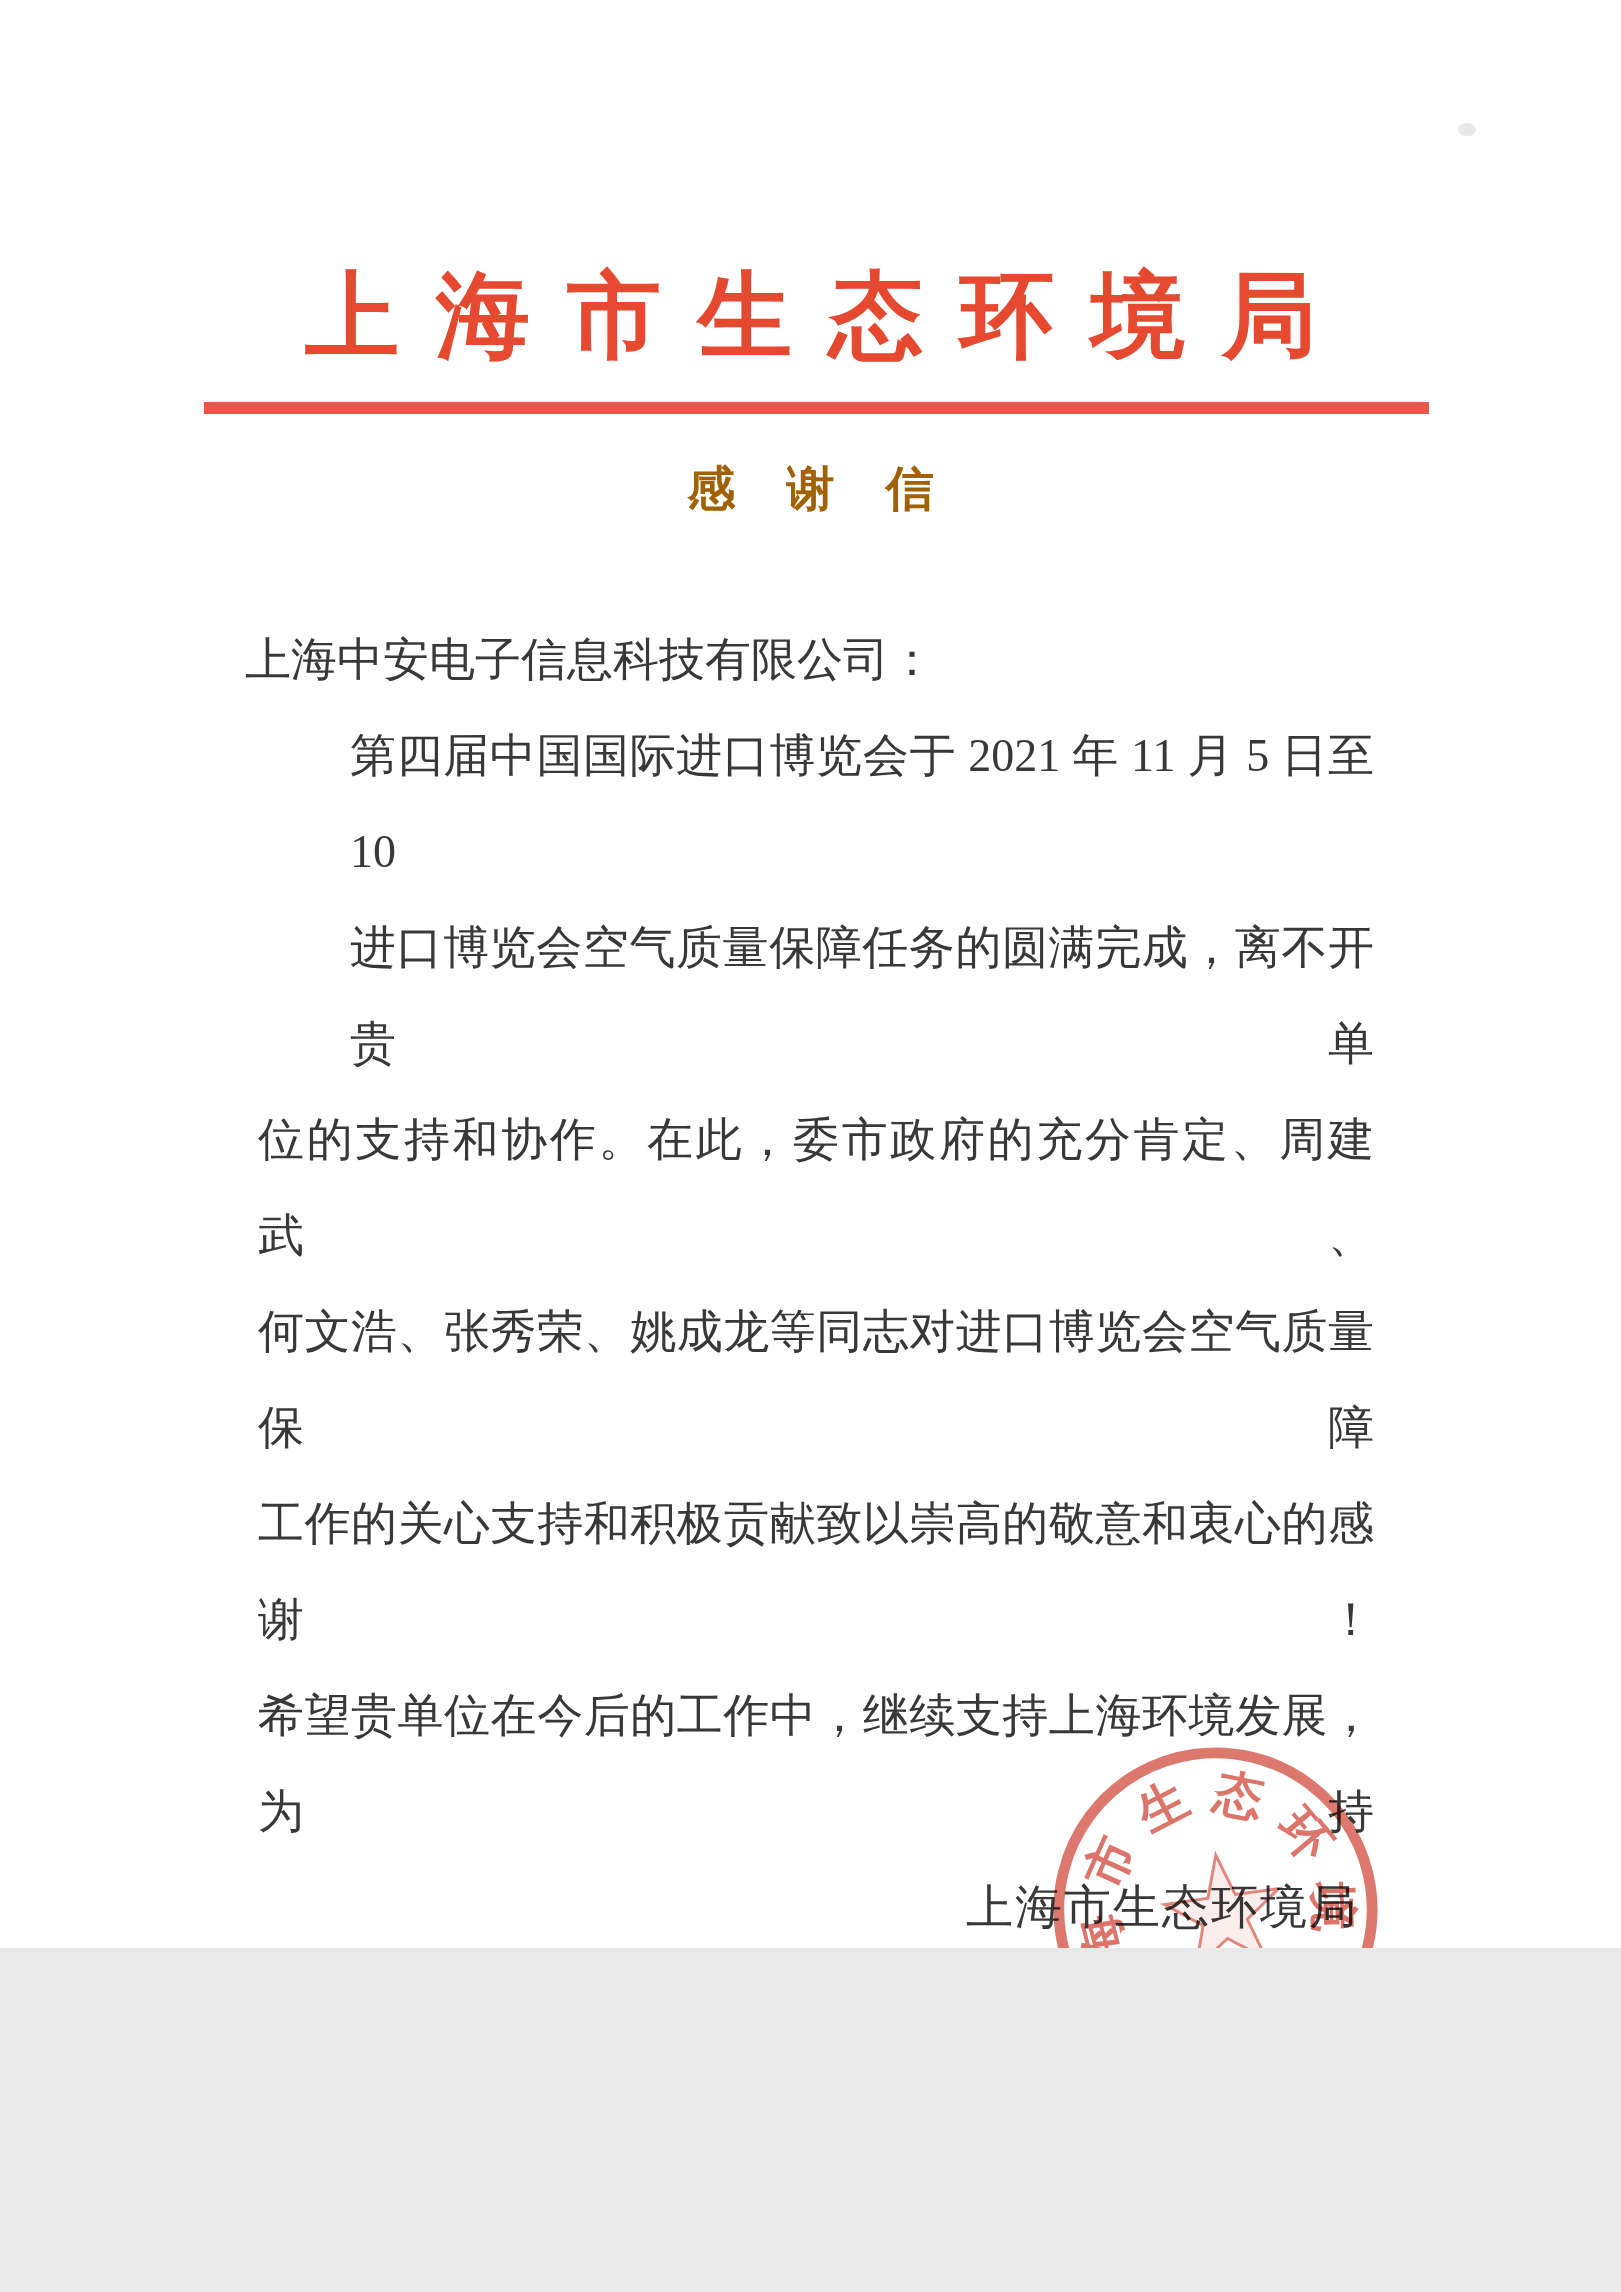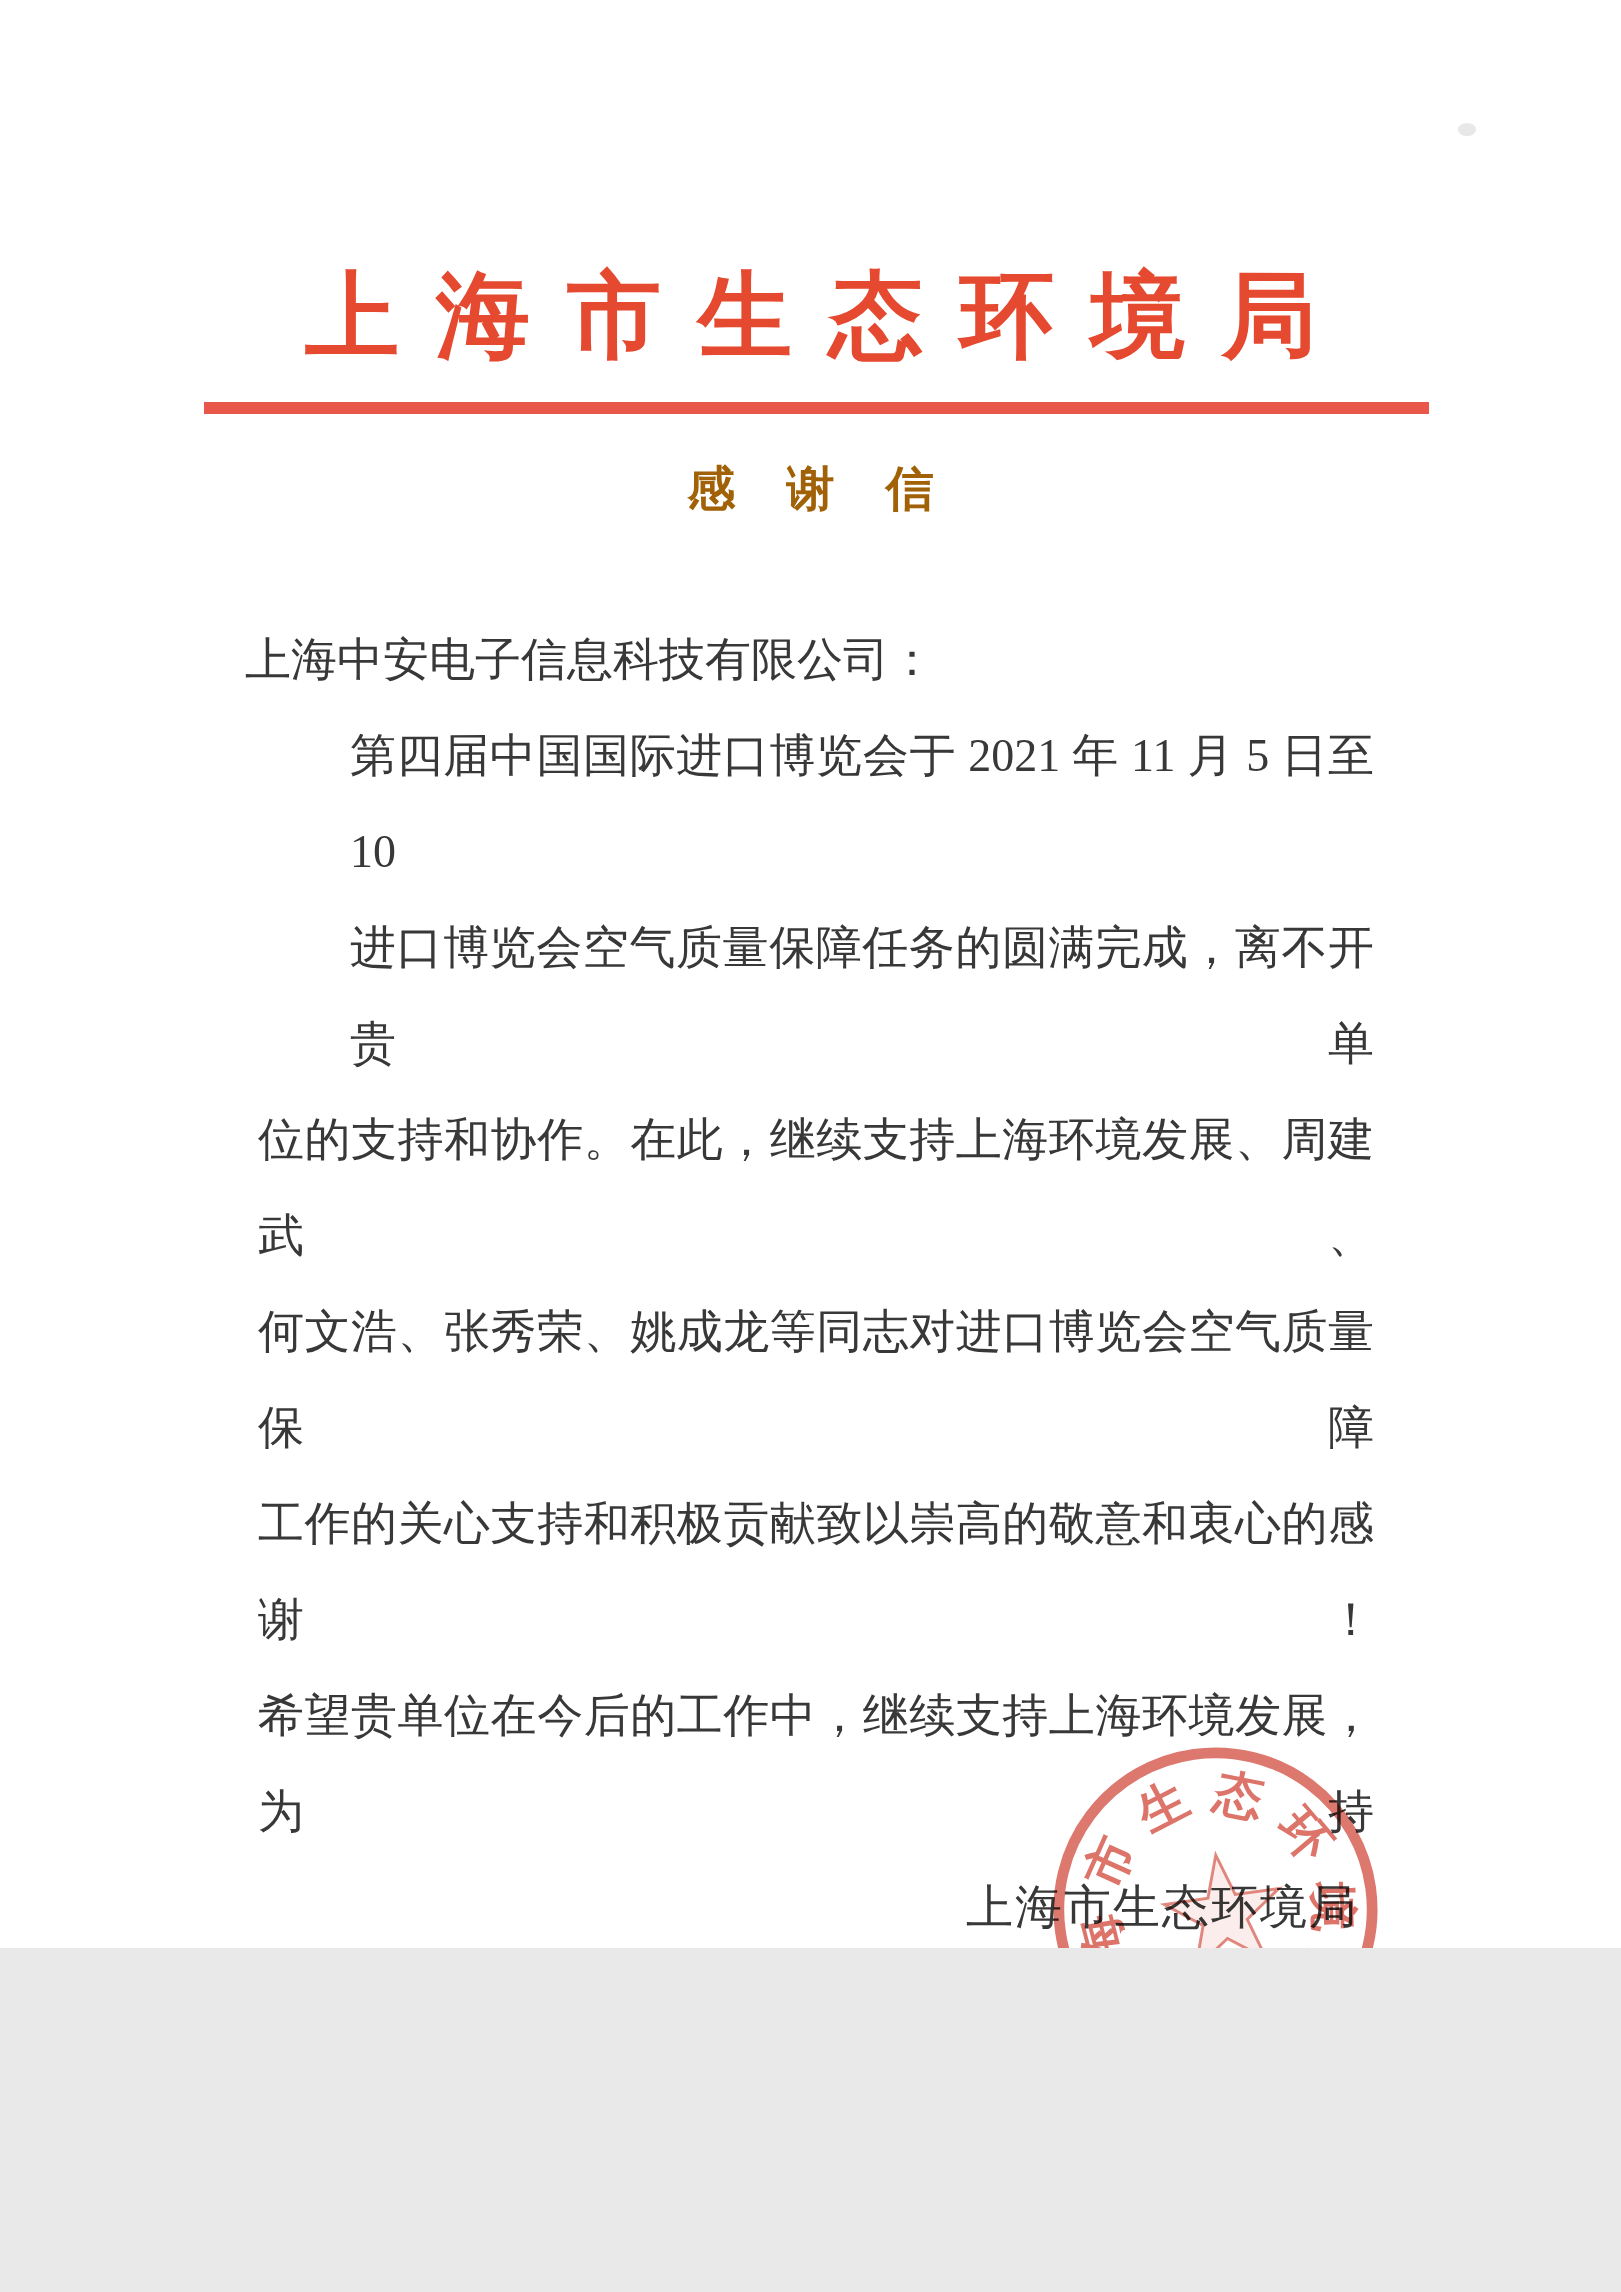--- a/index.html
+++ b/index.html
@@ -81,21 +81,21 @@
   <div class="letterhead" style="color: rgb(229, 73, 47);">上海市生态环境局</div>
 
   <div class="red-rule" style="background: rgb(233, 86, 74);"></div>
 
   <div class="doc-title">感 谢 信</div>
 
   <div class="letter-body">
       <div class="line">上海中安电子信息科技有限公司：</div>
       <div class="line fill indent">第四届中国国际进口博览会于 2021 年 11 月 5 日至 10</div>
       <div class="line fill indent">进口博览会空气质量保障任务的圆满完成，离不开贵单</div>
-      <div class="line fill">位的支持和协作。在此，继续支持上海环境发展、周建武、</div>
+      <div class="line fill">位的支持和协作。在此，委市政府的充分肯定、周建武、</div>
       <div class="line fill">何文浩、张秀荣、姚成龙等同志对进口博览会空气质量保障</div>
       <div class="line fill">工作的关心支持和积极贡献致以崇高的敬意和衷心的感谢！</div>
       <div class="line fill">希望贵单位在今后的工作中，继续支持上海环境发展，为持</div>
     </div>
 
   <div class="signature">上海市生态环境局</div>
 
   <div class="date">2021 年 11 月 22 日</div>
 
   <div class="seal">

